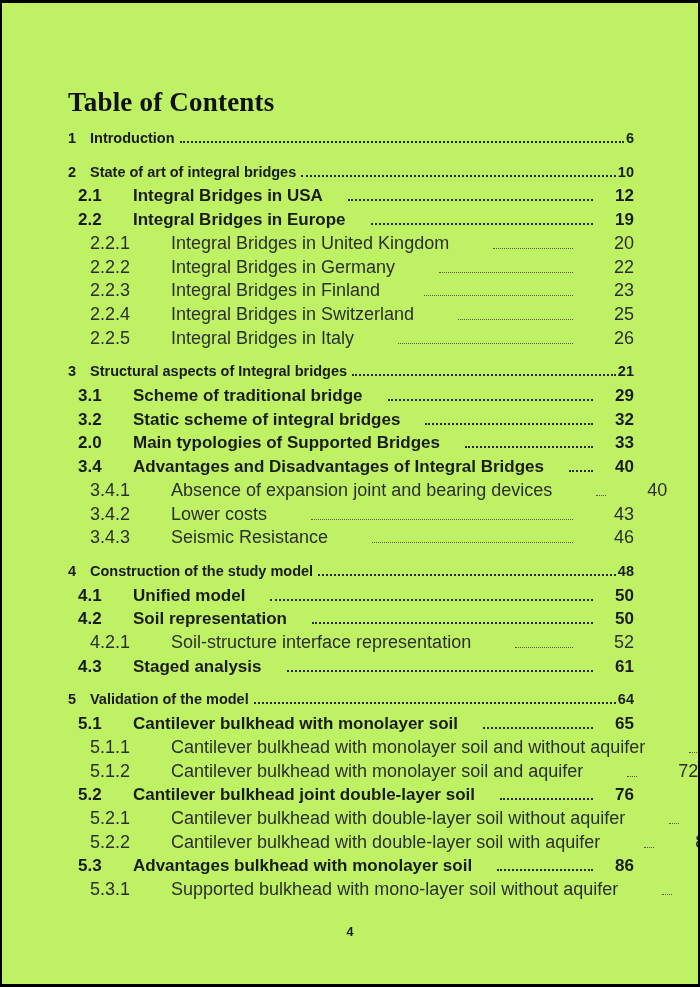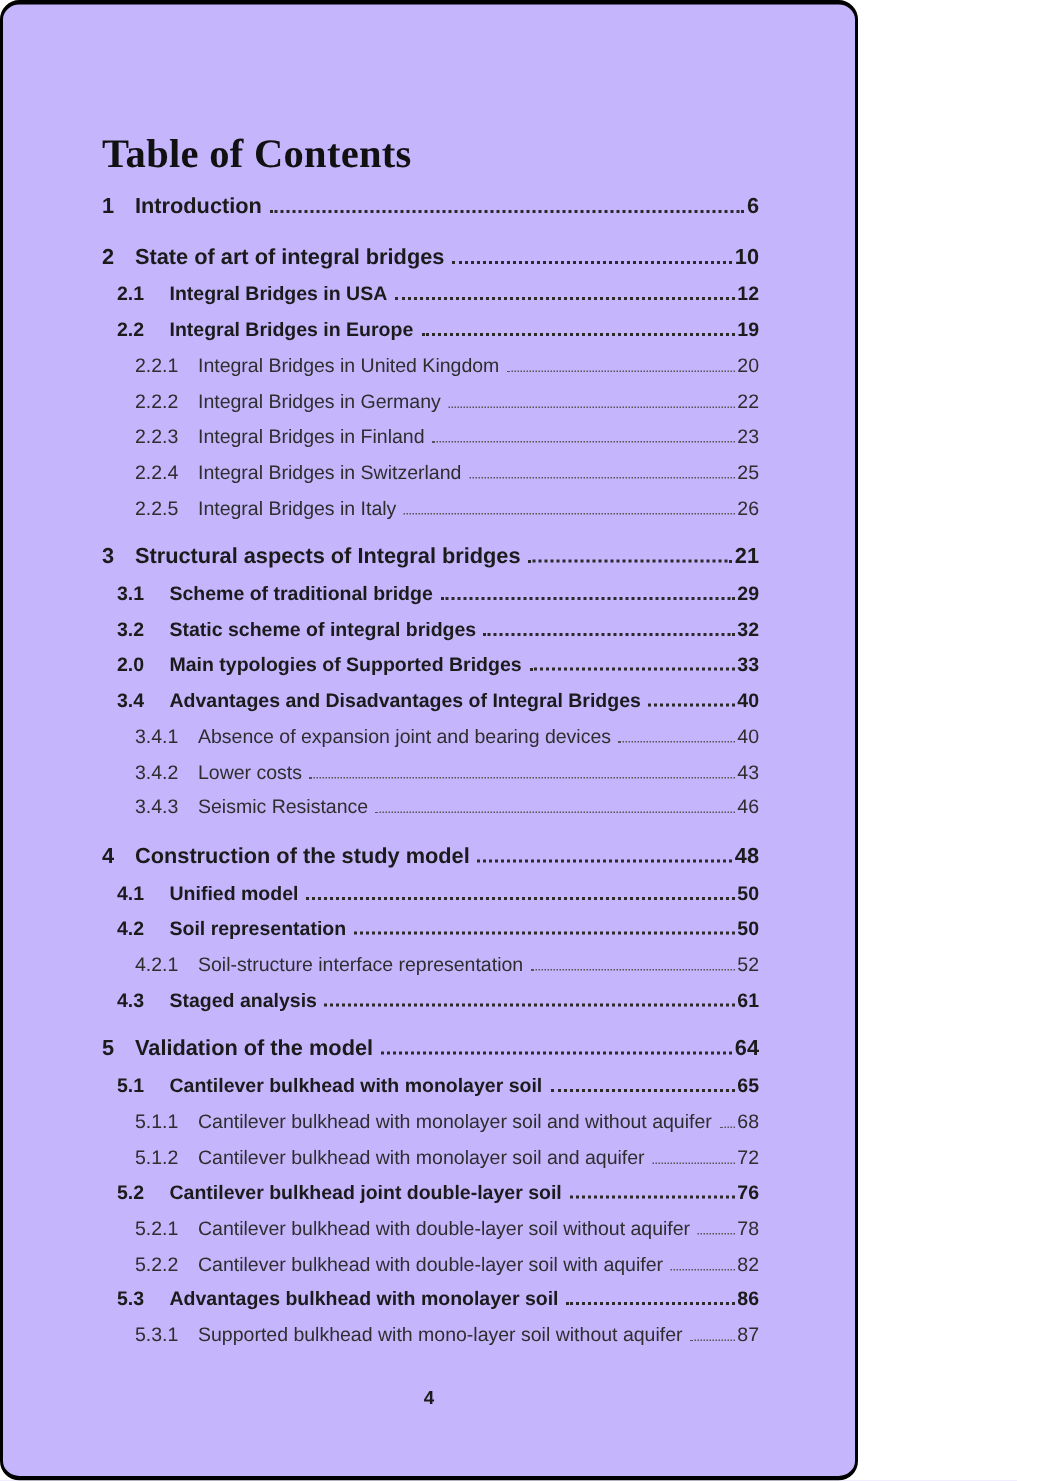--- a/index.html
+++ b/index.html
@@ -2,32 +2,31 @@
 <html><head>
 <meta charset="utf-8">
 <style>
   html, body {
     margin: 0;
     padding: 0;
     background: #ffffff;
   }
   .page {
     position: relative;
-    width: 572px;
+    width: 700px;
     height: 987px;
     box-sizing: border-box;
-    background: #c4b5fd;
+    background: #bef264;
     border-top: 3px solid #000000;
     border-bottom: 3px solid #000000;
     border-left: 2px solid #000000;
     border-right: 2px solid #000000;
     font-family: "Liberation Sans", sans-serif;
     color: #1b1b1b;
     overflow: hidden;
-    border-radius: 13px;
   }
   .content {
     padding: 0 64px 0 66px;
   }
   .doc-title {
     margin: 84px 0 4px 0;
     font-family: "Liberation Serif", "DejaVu Serif", serif;
     font-weight: bold;
     font-size: 27px;
     line-height: 30px;
@@ -65,28 +64,30 @@
   }
   .level-1 {
     margin-top: 10px;
     font-weight: bold;
     font-size: 14.5px;
   }
   .level-1 .num { width: 22px; }
   .level-2 {
     padding-left: 10px;
     font-weight: bold;
-    font-size: 13px;
+    font-size: 17px;
+    gap: 20px;
   }
   .level-2 .num { width: 35px; }
   .level-3 {
     padding-left: 22px;
     font-weight: normal;
-    font-size: 13px;
+    font-size: 18px;
     color: #2e2e2e;
+    gap: 39px;
   }
   .level-3 .num { width: 42px; }
   .level-3 .leader {
     border-bottom: 1.5px dotted #555555;
   }
   .footer-pagenum {
     position: absolute;
     left: 0;
     top: 922px;
     width: 100%;

